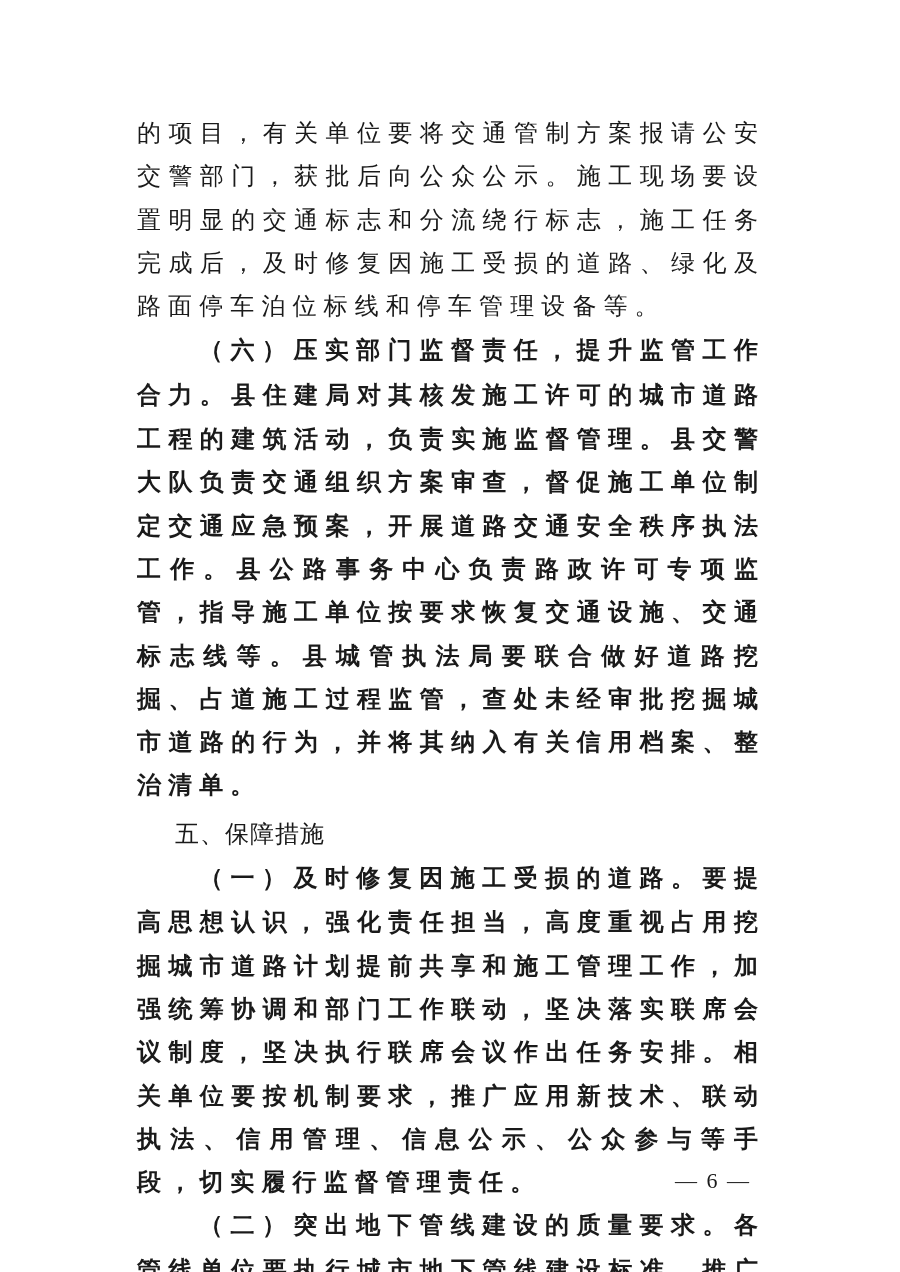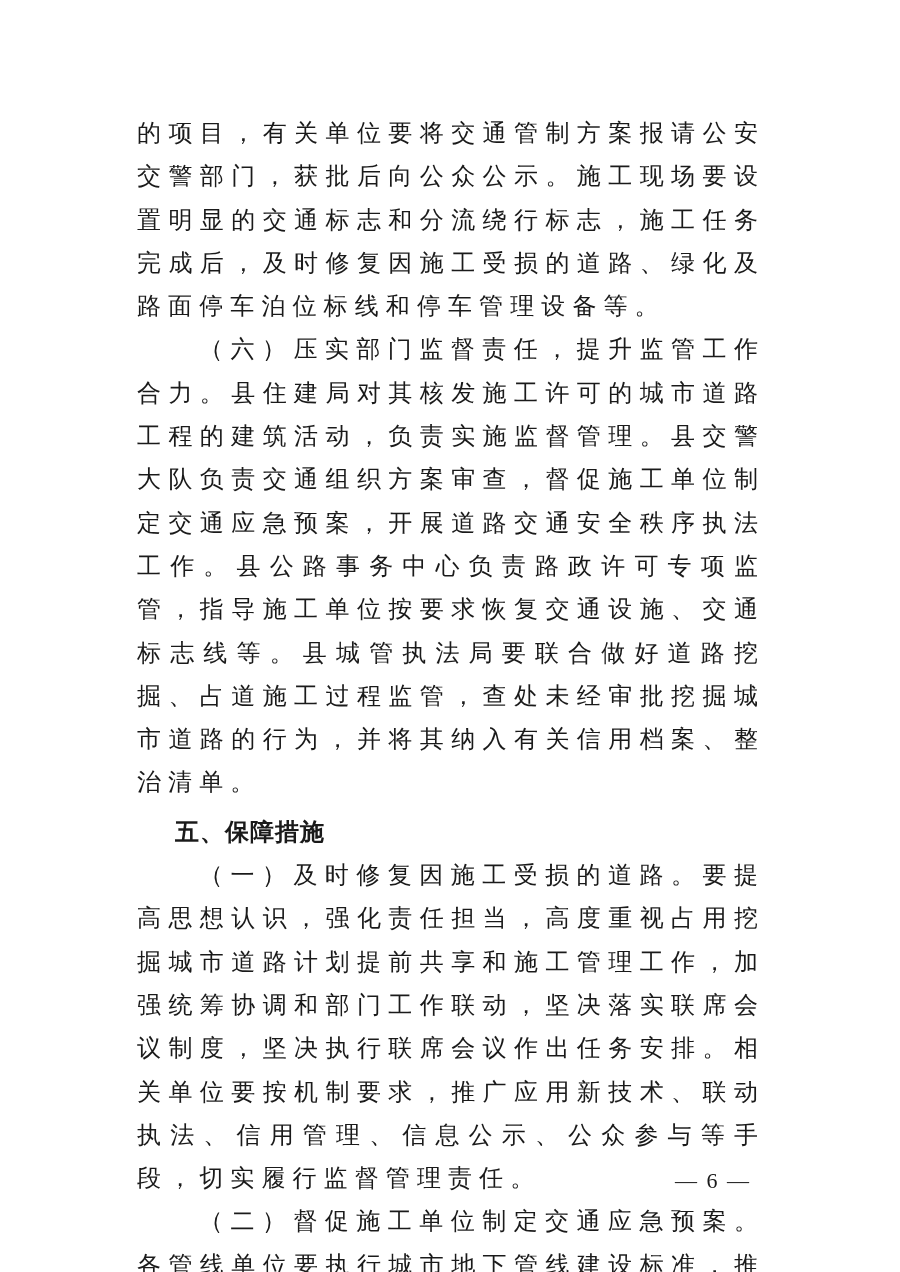--- a/index.html
+++ b/index.html
@@ -25,29 +25,30 @@
       margin: 0;
       font-size: 24px;
       line-height: 43.3px;
       letter-spacing: 7.1px;
       text-align: justify;
       text-justify: inter-character;
       word-break: break-all;
     }
     .indent {
       text-indent: 62px;
+      font-weight: bold;
     }
     .heading {
       margin: 0;
       font-family: "DejaVu Sans", "Liberation Sans", sans-serif;
       font-size: 24px;
       line-height: 43.3px;
       letter-spacing: 1px;
       text-indent: 38px;
-      font-weight: bold;
+      font-weight: normal;
       margin-top: 6px;
     }
     .lead {
       font-family: "DejaVu Sans", "Liberation Sans", sans-serif;
     }
     .page-number {
       position: absolute;
       left: 675px;
       top: 1168px;
       font-family: "Liberation Serif", "DejaVu Serif", serif;
@@ -64,17 +65,17 @@
     <span>的项目，有关单位要将交通管制方案报请公安交警部门，获批后向公众公示。施工现场要设置明显的交通标志和分流绕行标志，施工任务完成后，及时修复因施工受损的道路、绿化及路面停车泊位标线和停车管理设备等。</span>
   </p>
   <p class="para indent">
     <span class="lead">（六）压实部门监督责任，提升监管工作合力。</span><span>县住建局对其核发施工许可的城市道路工程的建筑活动，负责实施监督管理。县交警大队负责交通组织方案审查，督促施工单位制定交通应急预案，开展道路交通安全秩序执法工作。县公路事务中心负责路政许可专项监管，指导施工单位按要求恢复交通设施、交通标志线等。县城管执法局要联合做好道路挖掘、占道施工过程监管，查处未经审批挖掘城市道路的行为，并将其纳入有关信用档案、整治清单。</span>
   </p>
   <h2 class="heading">五、保障措施</h2>
   <p class="para indent">
     <span class="lead">（一）及时修复因施工受损的道路。</span><span>要提高思想认识，强化责任担当，高度重视占用挖掘城市道路计划提前共享和施工管理工作，加强统筹协调和部门工作联动，坚决落实联席会议制度，坚决执行联席会议作出任务安排。相关单位要按机制要求，推广应用新技术、联动执法、信用管理、信息公示、公众参与等手段，切实履行监督管理责任。</span>
   </p>
   <p class="para indent">
-    <span class="lead">（二）督促施工单位制定交通应急预案。</span><span>各管线单位要执行城市地下管线建设标准，推广应用新技术、新材料。铺设管线和砌筑窨井前，加强与管理部门沟通，严格检查验收沟槽、基坑等重点部位。加强对管线高程、管位合规性核查，</span>
+    <span class="lead">（二）突出地下管线建设的质量要求。</span><span>各管线单位要执行城市地下管线建设标准，推广应用新技术、新材料。铺设管线和砌筑窨井前，加强与管理部门沟通，严格检查验收沟槽、基坑等重点部位。加强对管线高程、管位合规性核查，</span>
   </p>
 </div>
 
 <div class="page-number">— 6 —</div>
 
 </body></html>

